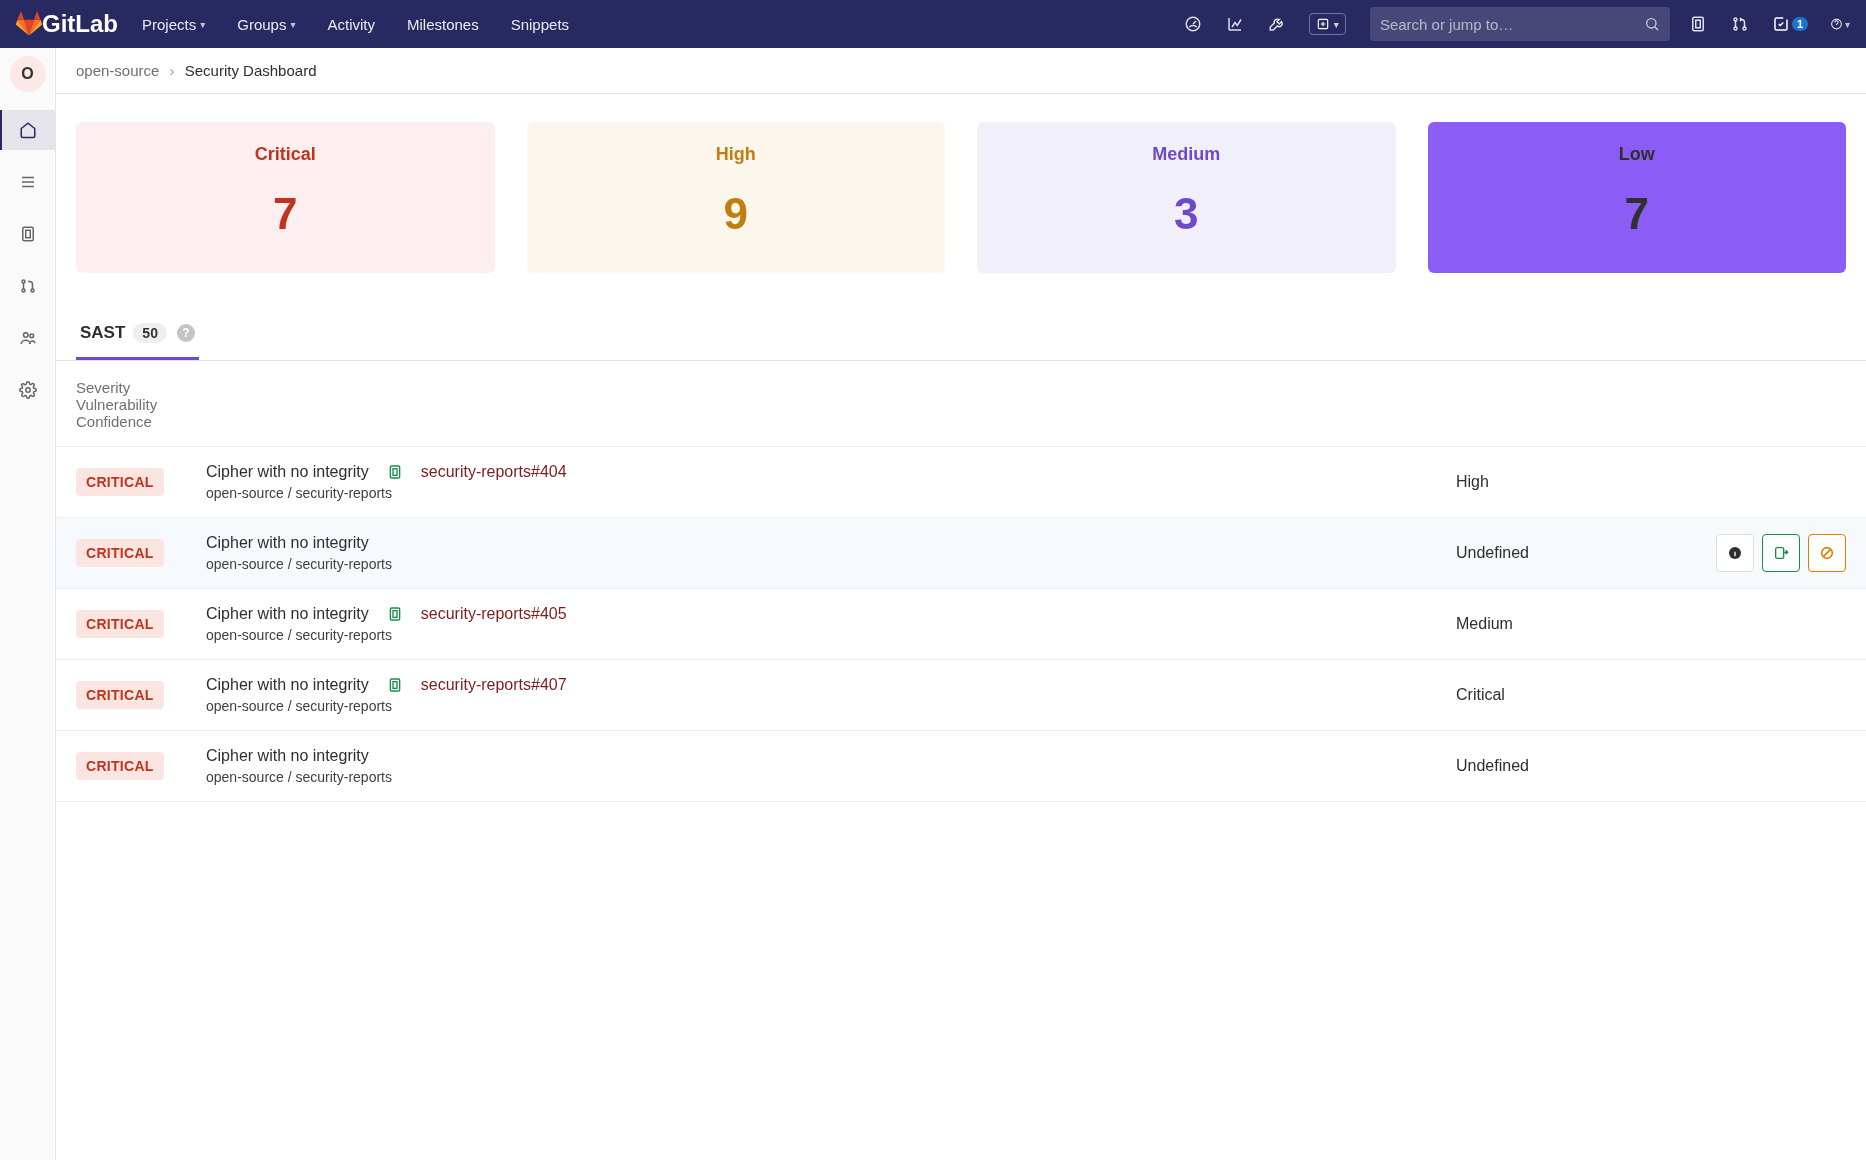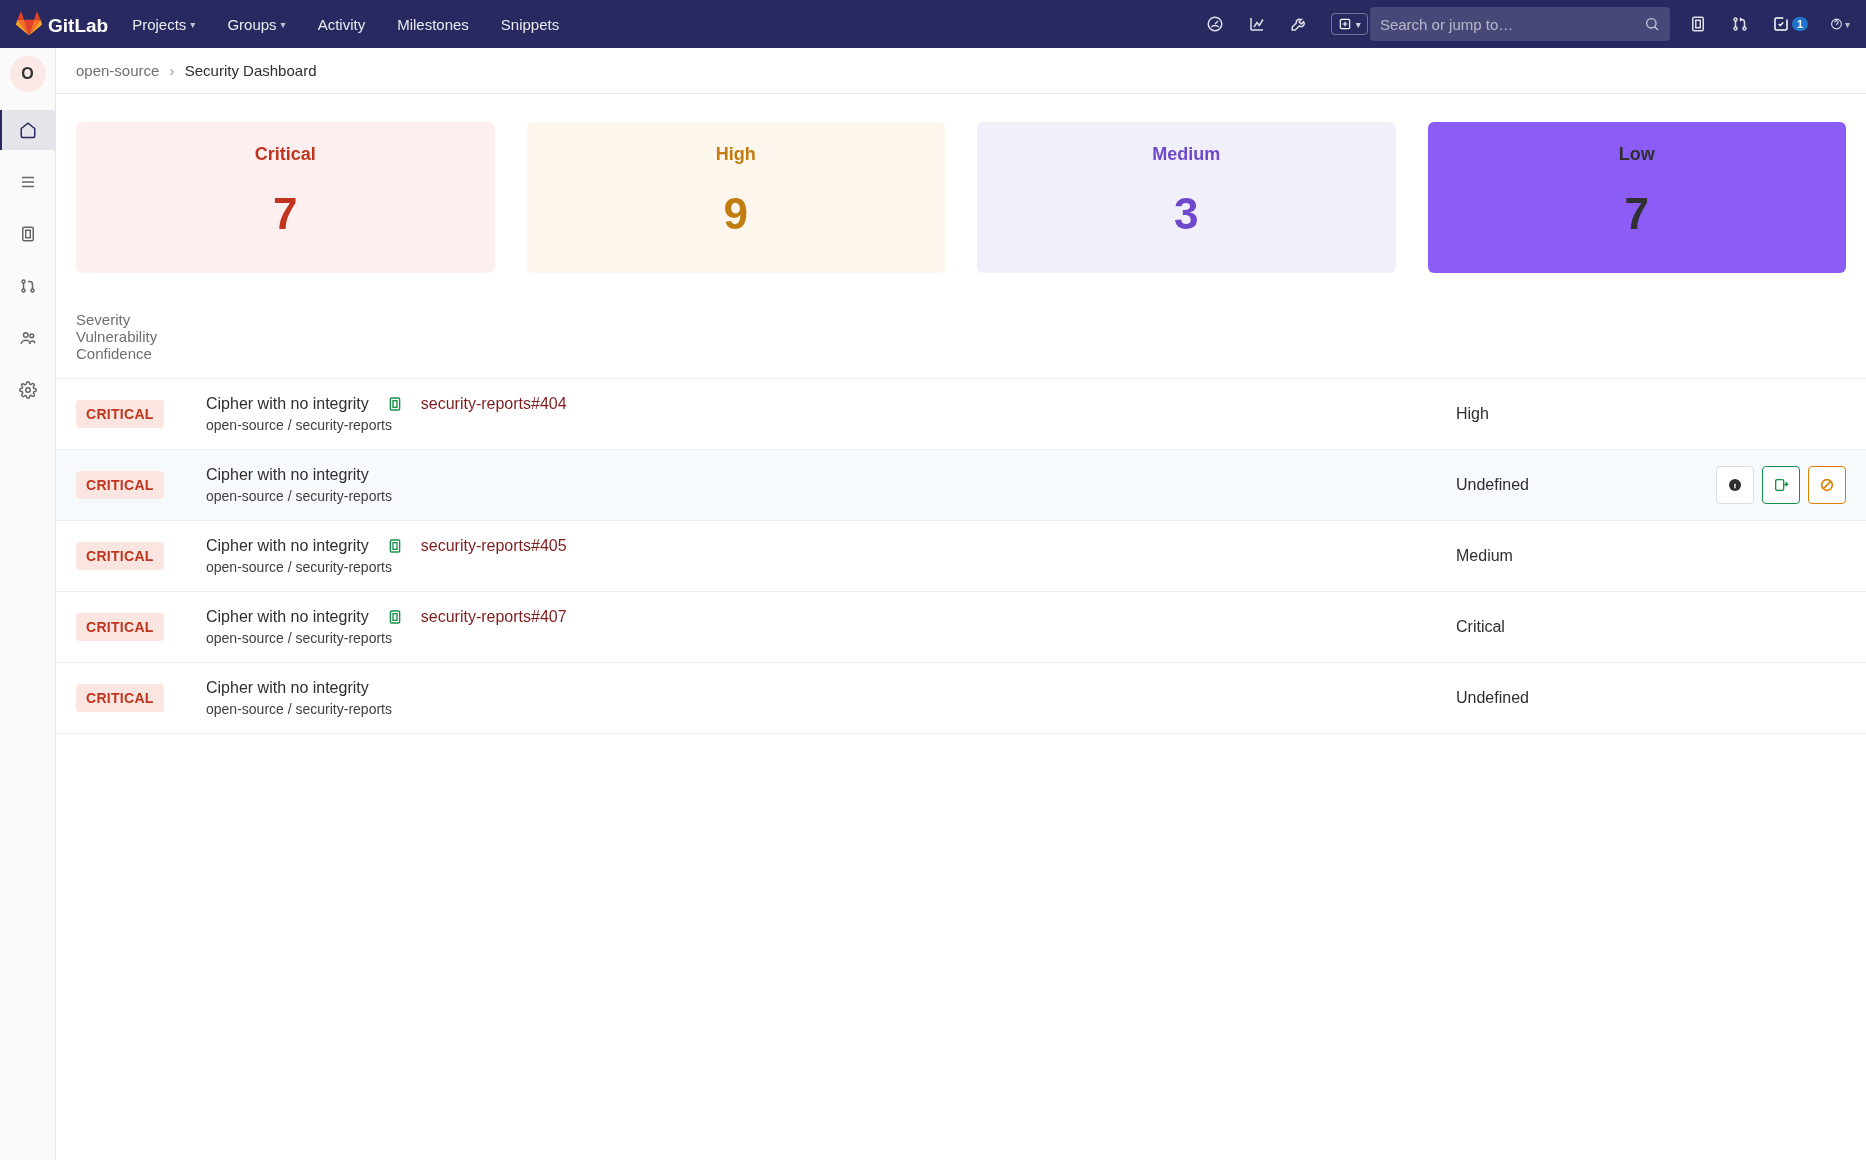--- a/index.html
+++ b/index.html
@@ -1,30 +1,30 @@
 <!DOCTYPE html>
 <html><head>
 <meta charset="utf-8">
 <style>
 * { margin: 0; padding: 0; box-sizing: border-box; }
 body { font-family: -apple-system, BlinkMacSystemFont, "Segoe UI", Helvetica, Arial, sans-serif; color: #2e2e2e; background: #fff; }
 
 
 .navbar { background: #292961; height: 48px; display: flex; align-items: center; padding: 0 16px; color: #fff; }
-.navbar-logo { display: flex; align-items: flex-end; gap: 6px; font-size: 19px; font-weight: 600; margin-right: 24px; }
+.navbar-logo { display: flex; align-items: center; font-size: 24px; font-weight: 600; margin-right: 24px; }
 .navbar-logo svg { width: 26px; height: 26px; }
 .navbar-links { display: flex; align-items: center; gap: 32px; }
 .navbar-link { color: rgba(255,255,255,0.9); font-size: 15px; display: flex; align-items: center; gap: 4px; cursor: pointer; }
 .chev { font-size: 10px; opacity: .8; }
 .navbar-spacer { flex: 1; }
 .navbar-icons { display: flex; align-items: center; gap: 22px; margin-left: 16px; }
 .navbar-iconbtn { width: 20px; height: 20px; display: flex; align-items: center; justify-content: center; cursor: pointer; color: rgba(255,255,255,0.85); }
 .navbar-iconbtn svg { width: 18px; height: 18px; }
 .plus-wrap { display: flex; align-items: center; gap: 4px; border: 1px solid rgba(255,255,255,0.35); border-radius: 4px; padding: 3px 6px; }
-.searchbar { background: rgba(255,255,255,0.15); border-radius: 4px; height: 34px; display: flex; align-items: center; padding: 1px 10px; width: 300px; margin-left: 2px; }
+.searchbar { background: rgba(255,255,255,0.15); border-radius: 4px; height: 34px; display: flex; align-items: center; padding: 1px 10px; width: 300px; margin-left: 24px; }
 .searchbar input { background: transparent; border: none; outline: none; color: #fff; font-size: 15px; flex: 1; }
 .searchbar input::placeholder { color: rgba(255,255,255,0.6); }
 .searchbar svg { width: 16px; height: 16px; color: rgba(255,255,255,0.7); }
 .navbar-right { display: flex; align-items: center; gap: 22px; margin-left: 18px; }
 .todo-badge { position: relative; display: flex; align-items: center; }
 .todo-badge .badge { background: #1f75cb; color: #fff; border-radius: 8px; font-size: 11px; padding: 1px 5px; margin-left: 2px; font-weight: 600; }
 
 
 .layout { display: flex; height: calc(100vh - 48px); }
 .sidebar { width: 56px; background: #fafafa; border-right: 1px solid #e5e5e5; display: flex; flex-direction: column; align-items: center; padding-top: 8px; gap: 8px; }
@@ -238,20 +238,27 @@
       <div class="card medium">
         <div class="card-label">Medium</div>
         <div class="card-value">3</div>
       </div>
       <div class="card low">
         <div class="card-label">Low</div>
         <div class="card-value">7</div>
       </div>
     </div>
 
+    <div class="tabs">
+      <div class="tab active">
+        <span>SAST</span>
+        <span class="tab-badge">50</span>
+        <span class="tab-help">?</span>
+      </div>
+    </div>
 
     <div class="thead">
       <div class="col-sev">Severity</div>
       <div class="col-vuln">Vulnerability</div>
       <div class="col-conf">Confidence</div>
       <div class="col-act"></div>
     </div>
 
     <div id="rows">
         <div class="trow">

